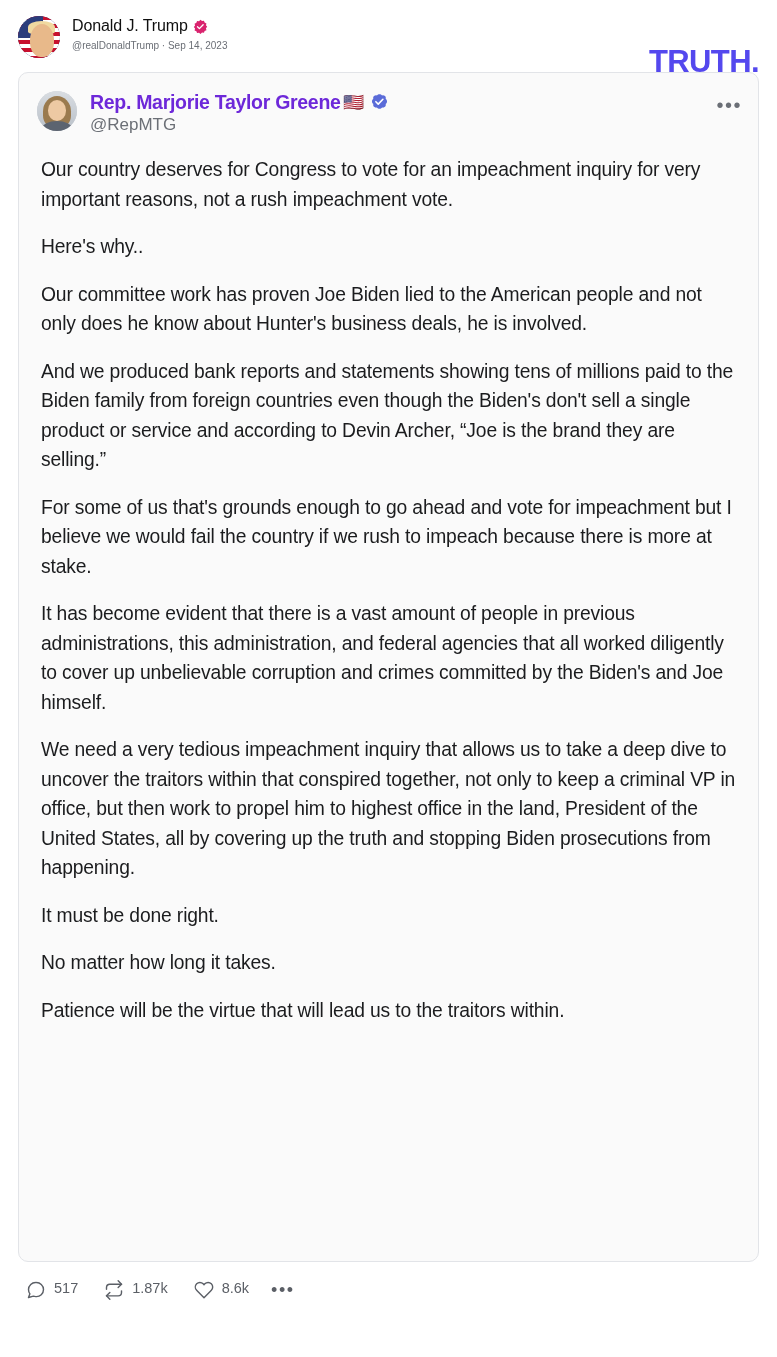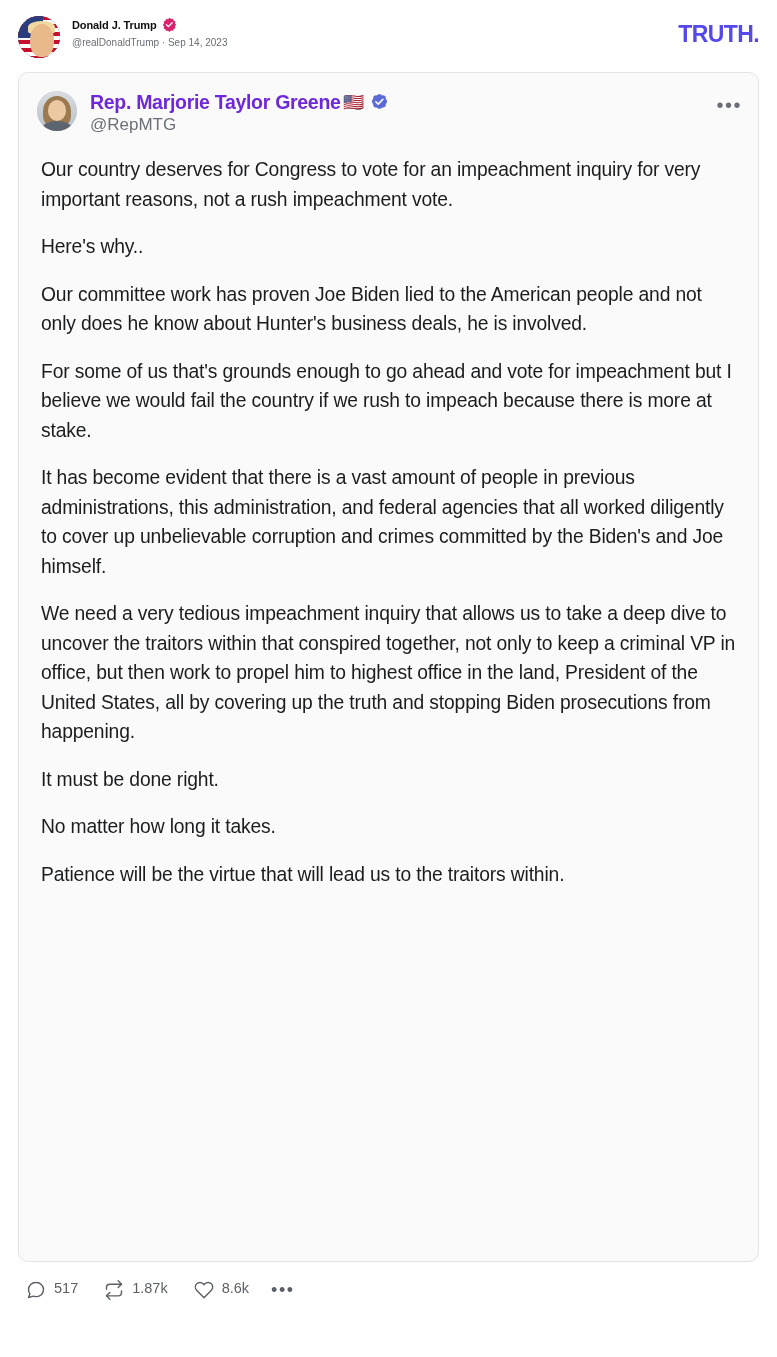--- a/index.html
+++ b/index.html
@@ -68,41 +68,41 @@
     flex-direction: column;
     justify-content: center;
     padding-top: 1px;
   }
   .author-name-line {
     display: flex;
     align-items: center;
     gap: 5px;
   }
   .author-name {
-    font-size: 11px;
-    font-weight: bold;
+    font-size: 16px;
+    font-weight: normal;
     color: #0f0f0f;
     letter-spacing: -0.1px;
   }
   .verified {
     width: 15px; height: 15px;
     flex: 0 0 15px;
     display: inline-block;
   }
   .handle-line {
     margin-top: 5px;
     font-size: 10px;
     color: #6b6f76;
   }
 
   .brand {
     position: absolute;
     right: 18px;
-    top: 21px;
-    font-size: 23px;
+    top: 44px;
+    font-size: 31px;
     font-weight: 800;
     color: #5448ee;
     letter-spacing: -0.6px;
   }
   .brand .dot { color: #5448ee; }
 
   
   .quote-card {
     margin: 4px 18px 0 18px;
     border: 1px solid #e2e4e8;
@@ -264,20 +264,21 @@
         </div>
         <div class="q-handle">@RepMTG</div>
       </div>
       <div class="more-dots">•••</div>
     </div>
 
     <div class="q-body">
       <p>Our country deserves for Congress to vote for an impeachment inquiry for very important reasons, not a rush impeachment vote.</p>
       <p>Here's why..</p>
       <p>Our committee work has proven Joe Biden lied to the American people and not only does he know about Hunter's business deals, he is involved.</p>
+      <p>And we produced bank reports and statements showing tens of millions paid to the Biden family from foreign countries even though the Biden's don't sell a single product or service and according to Devin Archer, “Joe is the brand they are selling.”</p>
       <p>For some of us that's grounds enough to go ahead and vote for impeachment but I believe we would fail the country if we rush to impeach because there is more at stake.</p>
       <p>It has become evident that there is a vast amount of people in previous administrations, this administration, and federal agencies that all worked diligently to cover up unbelievable corruption and crimes committed by the Biden's and Joe himself.</p>
       <p>We need a very tedious impeachment inquiry that allows us to take a deep dive to uncover the traitors within that conspired together, not only to keep a criminal VP in office, but then work to propel him to highest office in the land, President of the United States, all by covering up the truth and stopping Biden prosecutions from happening.</p>
       <p>It must be done right.</p>
       <p>No matter how long it takes.</p>
       <p>Patience will be the virtue that will lead us to the traitors within.</p>
     </div>
   </div>
 
   <div class="actions">

